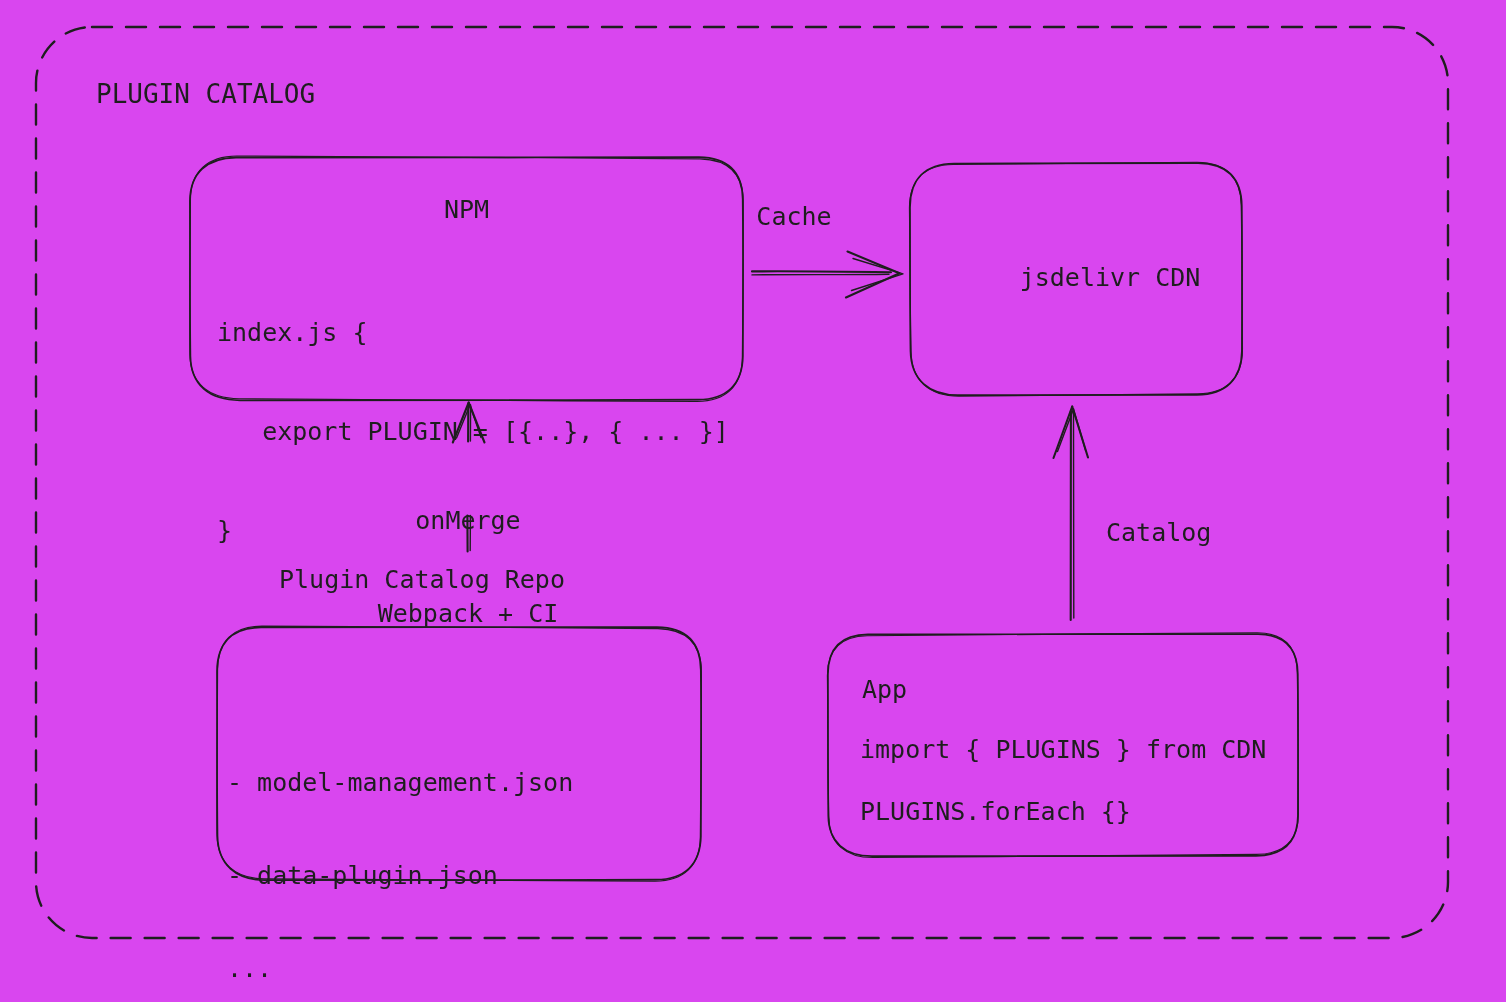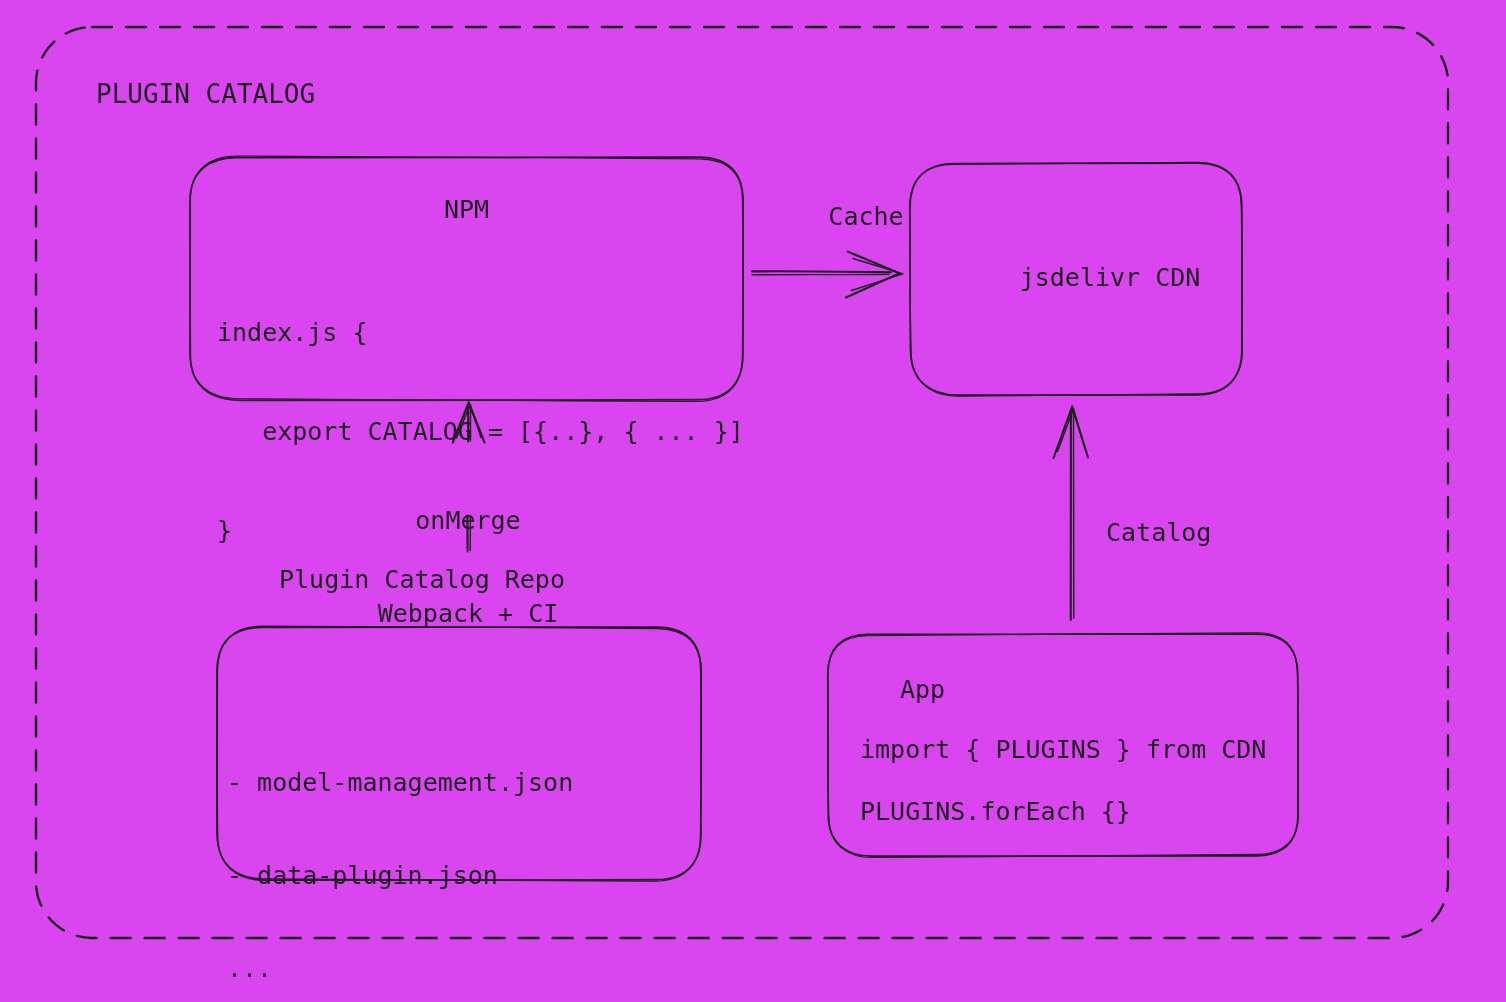--- a/index.html
+++ b/index.html
@@ -22,26 +22,26 @@
     position:absolute;
     white-space:pre;
     font-size:25px;
     line-height:33px;
     color:#1e1e1e;
   }
   .center{text-align:center;}
   .title{left:96px;top:78px;font-size:26px;}
   .npm-title{left:190px;top:193px;width:553px;text-align:center;}
   .npm-code{left:217px;top:250px;}
-  .cache-label{left:786px;top:200px;width:160px;}
+  .cache-label{left:714px;top:200px;width:160px;}
   .cdn-label{left:910px;top:261px;width:400px;}
   .build-label{left:318px;top:443px;width:300px;line-height:31px;}
   .repo-title{left:222px;top:563px;width:400px;}
   .repo-files{left:227px;top:705px;line-height:31px;}
-  .app-title{left:900px;top:673px;}
+  .app-title{left:862px;top:673px;}
   .app-code-1{left:860px;top:733px;}
   .app-code-2{left:860px;top:795px;}
   .import-label{left:1106px;top:516px;}
 </style>
 </head>
 <body>
 
 <div class="canvas">
 
   <svg class="shapes" viewBox="0 0 1506 1002">
@@ -94,21 +94,21 @@
       <path class="a2" d="M1073.5 409 L1057.5 451.5"></path>
       <path class="a2" d="M1073.5 409 L1085.5 450"></path>
     </g>
   </svg>
 
   <div class="txt title">PLUGIN CATALOG</div>
 
   <div class="txt npm-title center">NPM</div>
   <div class="txt npm-code">
     <div>index.js {</div>
-    <div>   export CATALOG = [{..}, { ... }]</div>
+    <div>   export PLUGIN = [{..}, { ... }]</div>
     <div>}</div>
   </div>
 
   <div class="txt cache-label center">Cache</div>
 
   <div class="txt cdn-label center">jsdelivr CDN</div>
 
   <div class="txt build-label center">
     <div>onMerge</div>
     <div>Webpack + CI</div>

